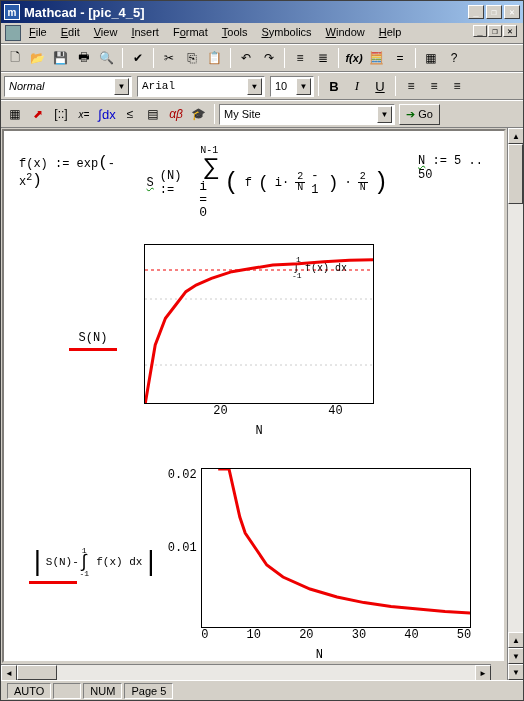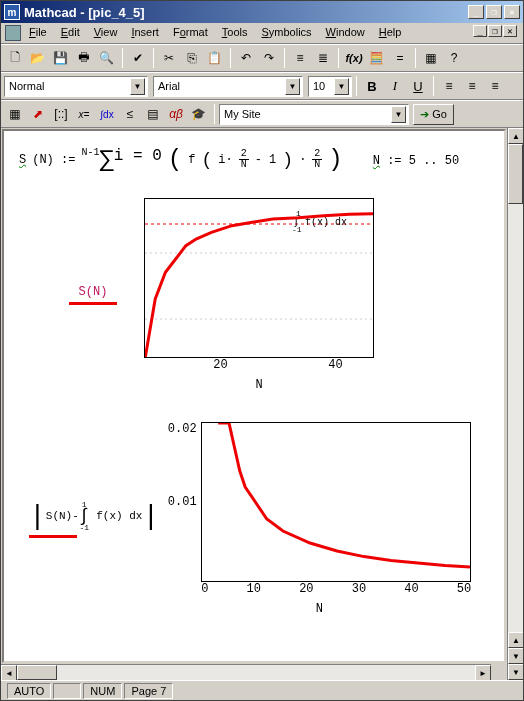--- a/index.html
+++ b/index.html
@@ -105,25 +105,25 @@
     <div class="tb-sep"></div>
     <div class="tb-btn" style="font-style:italic;font-weight:bold;font-size:11px;">f(x)</div>
     <div class="tb-btn">🧮</div>
     <div class="tb-btn">=</div>
     <div class="tb-sep"></div>
     <div class="tb-btn">▦</div>
     <div class="tb-btn">?</div>
   </div>
 
   <div class="toolbar">
-    <div class="combo" style="width:144px;">
+    <div class="combo" style="width:128px;font-style:italic;">
       <span>Normal</span>
         <div class="arrow">▼</div>
     </div>
-    <div class="combo" style="width:150px;margin-left:4px;">
+    <div class="combo" style="width:128px;margin-left:4px;font-family:Liberation Mono, monospace;">
       <span>Arial</span>
         <div class="arrow">▼</div>
     </div>
     <div class="combo" style="width:44px;margin-left:4px;">
       <span>10</span>
         <div class="arrow">▼</div>
     </div>
     <div class="tb-sep"></div>
     <div class="tb-btn bold">B</div>
     <div class="tb-btn italic">I</div>
@@ -132,62 +132,63 @@
     <div class="tb-btn">≡</div>
     <div class="tb-btn">≡</div>
     <div class="tb-btn">≡</div>
   </div>
 
   <div class="toolbar">
     <div class="tb-btn">▦</div>
     <div class="tb-btn" style="color:#c00;">⬈</div>
     <div class="tb-btn">[::]</div>
     <div class="tb-btn" style="font-style:italic;font-size:10px;">x=</div>
-    <div class="tb-btn" style="color:#00c;font-size:10px;">∫dx</div>
+    <div class="tb-btn" style="color:#00c;font-size:13px;">∫dx</div>
     <div class="tb-btn">≤</div>
     <div class="tb-btn">▤</div>
     <div class="tb-btn" style="font-style:italic;color:#a00;">αβ</div>
     <div class="tb-btn">🎓</div>
     <div class="tb-sep"></div>
-    <div class="combo" style="width:190px;">
+    <div class="combo" style="width:176px;">
       <span>My Site</span>
         <div class="arrow">▼</div>
     </div>
     <div class="go-btn" style="margin-left:3px;">
       <span style="color:#060;">➔</span>
         <span>Go</span>
     </div>
   </div>
 
   <div class="scroll-wrap">
     <div style="flex:1; display:flex; flex-direction:column; overflow:hidden;">
       <div class="worksheet">
 
         <div class="eq-row math" style="align-items:flex-start;">
+          <div style="margin-top:8px;">f(x) := exp<span style="font-size:16px;">(</span>-x<sup>2</sup><span style="font-size:16px;">)</span></div>
           <div style="display:flex;align-items:center;gap:6px;">
             <span class="wavy">S</span>(N) :=
-            <span style="display:inline-flex;align-items:flex-start;line-height:1;">
+            <span style="display:inline-flex;flex-direction:column;align-items:flex-end;line-height:1;margin-left:12px;">
               <span style="font-size:10px;">N-1</span>
               <span style="font-size:24px;">∑</span>
-              <span style="font-size:16px;">i = 0</span>
+              <span style="font-size:13px;">i = 0</span>
             </span>
             <span style="font-size:24px;">(</span>f<span style="font-size:18px;">(</span>i·<span style="display:inline-flex;flex-direction:column;align-items:center;font-size:10px;line-height:1;">
                 <span style="border-bottom:1px solid #000;padding:0 2px;">2</span>
                 <span>N</span>
               </span> - 1<span style="font-size:18px;">)</span>·<span style="display:inline-flex;flex-direction:column;align-items:center;font-size:10px;line-height:1;">
                 <span style="border-bottom:1px solid #000;padding:0 2px;">2</span>
                 <span>N</span>
               </span><span style="font-size:24px;">)</span>
           </div>
           <div style="margin-top:8px;"><span class="wavy">N</span> := 5 .. 50</div>
         </div>
 
         <div class="chart-block" style="margin-left:50px;">
           <div class="math" style="text-align:center;">
-            <span style="color:#be185d;">S(N)</span>
+            <span style="color:#000000;">S(N)</span>
             <span class="redline"></span>
           </div>
           <div style="display:flex;flex-direction:column;align-items:center;">
             <div style="display:flex;align-items:center;">
               <svg class="chart" width="230" height="160">
                 <line x1="0" y1="25" x2="230" y2="25" stroke="#e00" stroke-dasharray="3,3" stroke-width="1"></line>
                 <text x="148" y="26" font-size="10" font-family="Courier New">∫</text>
                 <text x="151" y="17" font-size="8" font-family="Courier New">1</text>
                 <text x="147" y="33" font-size="8" font-family="Courier New">-1</text>
                 <text x="160" y="26" font-size="10" font-family="Courier New">f(x) dx</text>
@@ -257,15 +258,15 @@
       <div class="scroll-btn">▲</div>
       <div class="scroll-btn">▼</div>
       <div class="scroll-btn">▼</div>
     </div>
   </div>
 
   <div class="statusbar">
     <div class="cell">AUTO</div>
     <div class="cell" style="width:28px;">&nbsp;</div>
     <div class="cell">NUM</div>
-    <div class="cell">Page 7</div>
+    <div class="cell">Page 5</div>
   </div>
 </div>
 
 </body></html>

